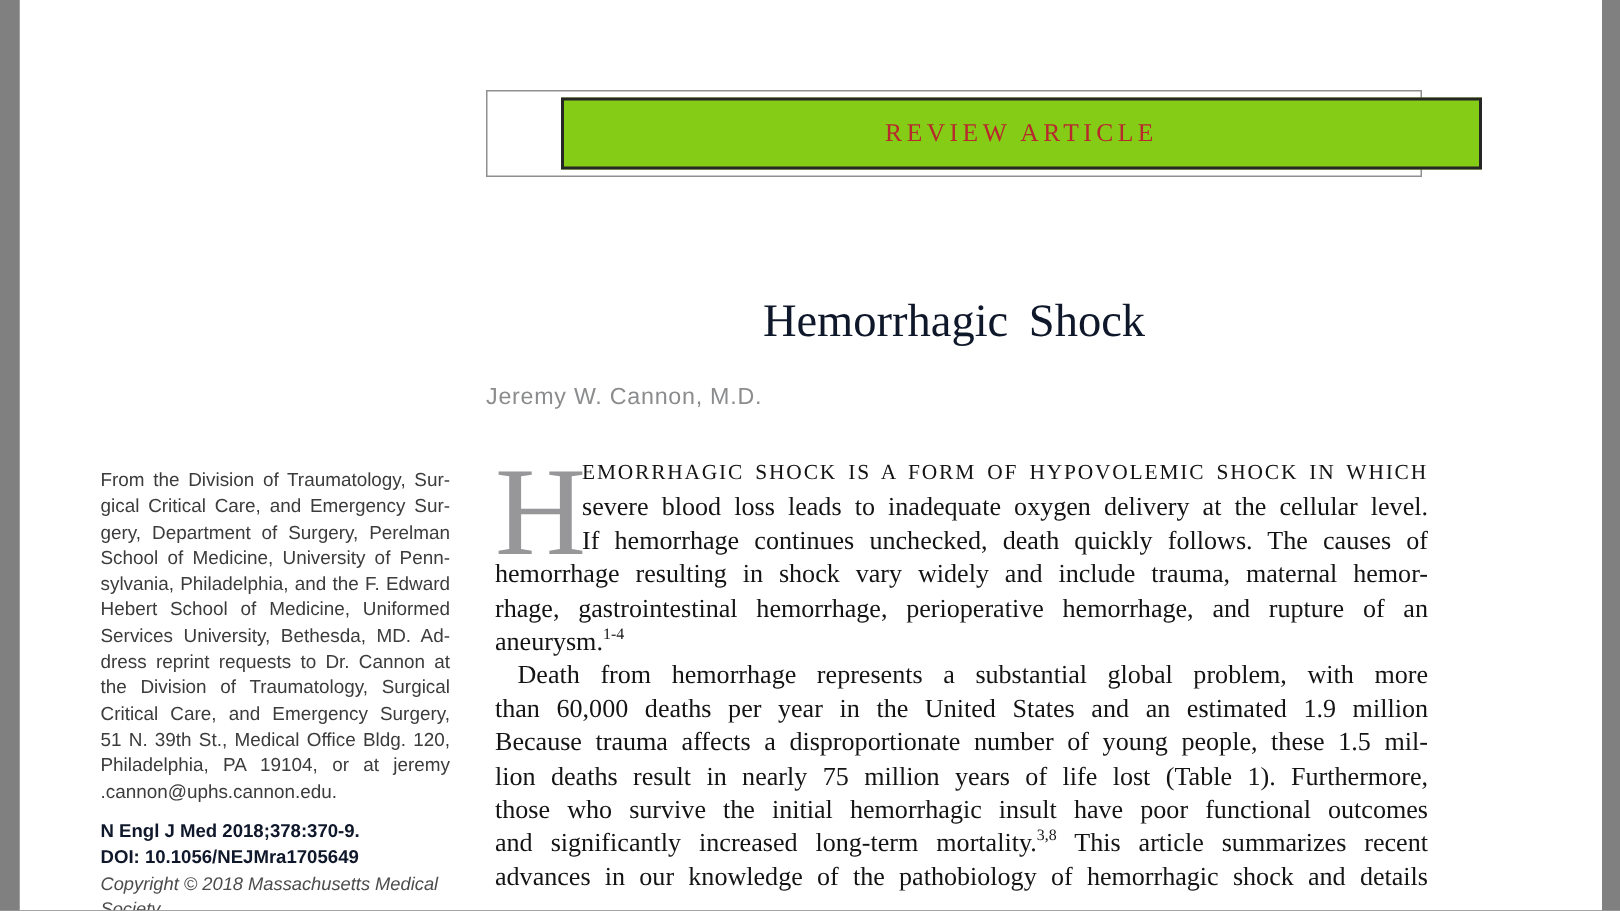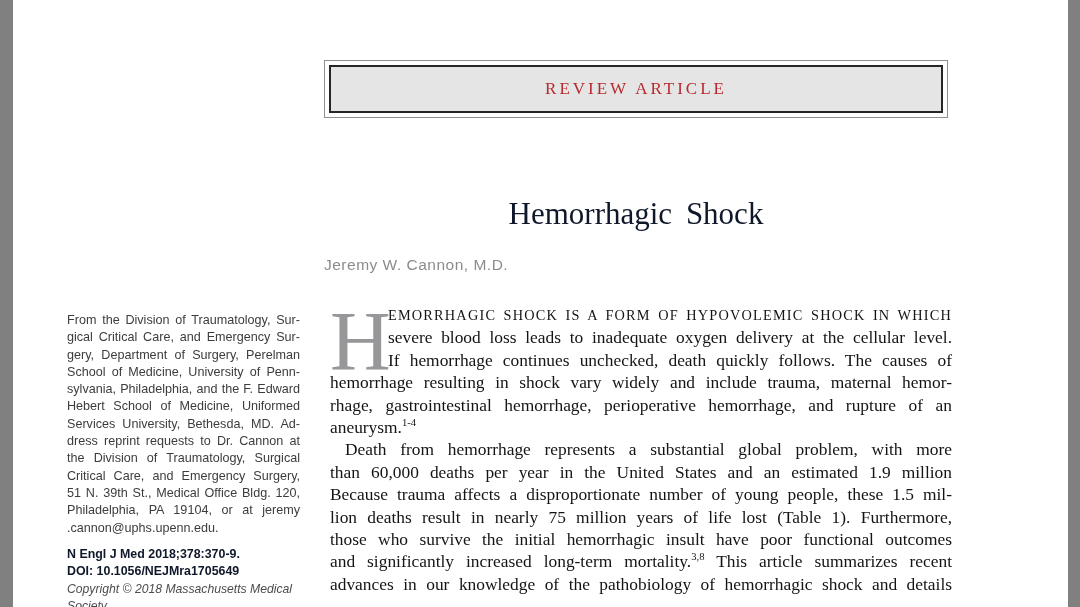--- a/index.html
+++ b/index.html
@@ -36,23 +36,23 @@
   
   .banner-outer {
     position: absolute;
     left: 324px; top: 60px; width: 624px; height: 58px;
     border: 1px solid #8f8f8f;
     padding: 4px;
     background: #ffffff;
   }
   .banner-inner {
     width: 100%; height: 100%;
-    background: #e5e5e5;
+    background: #84cc16;
     border: 2px solid #262626;
-    display: flex; align-items: center; justify-content: center;
+    display: flex; align-items: center; justify-content: center; margin-left: 45px;
   }
   .banner-label {
     color: #b8292e;
     font-size: 17px;
     letter-spacing: 3px;
     white-space: nowrap;
   }
 
   
   .editor-line {
@@ -169,21 +169,21 @@
     <div class="sb-line">gery, Department of Surgery, Perelman</div>
     <div class="sb-line">School of Medicine, University of Penn-</div>
     <div class="sb-line">sylvania, Philadelphia, and the F. Edward</div>
     <div class="sb-line">Hebert School of Medicine, Uniformed</div>
     <div class="sb-line">Services University, Bethesda, MD. Ad-</div>
     <div class="sb-line">dress reprint requests to Dr. Cannon at</div>
     <div class="sb-line">the Division of Traumatology, Surgical</div>
     <div class="sb-line">Critical Care, and Emergency Surgery,</div>
     <div class="sb-line">51 N. 39th St., Medical Office Bldg. 120,</div>
     <div class="sb-line">Philadelphia, PA 19104, or at jeremy</div>
-    <div class="sb-line last">.cannon@uphs.upenn.edu.</div>
+    <div class="sb-line last">.cannon@uphs.cannon.edu.</div>
 
     <div class="citation-block">
       <div class="cite-line">N Engl J Med 2018;378:370-9.</div>
       <div class="cite-line">DOI: 10.1056/NEJMra1705649</div>
       <div class="copyright-line">Copyright © 2018 Massachusetts Medical Society.</div>
     </div>
   </div>
 
   <div class="main-col">
     <div class="para1">

